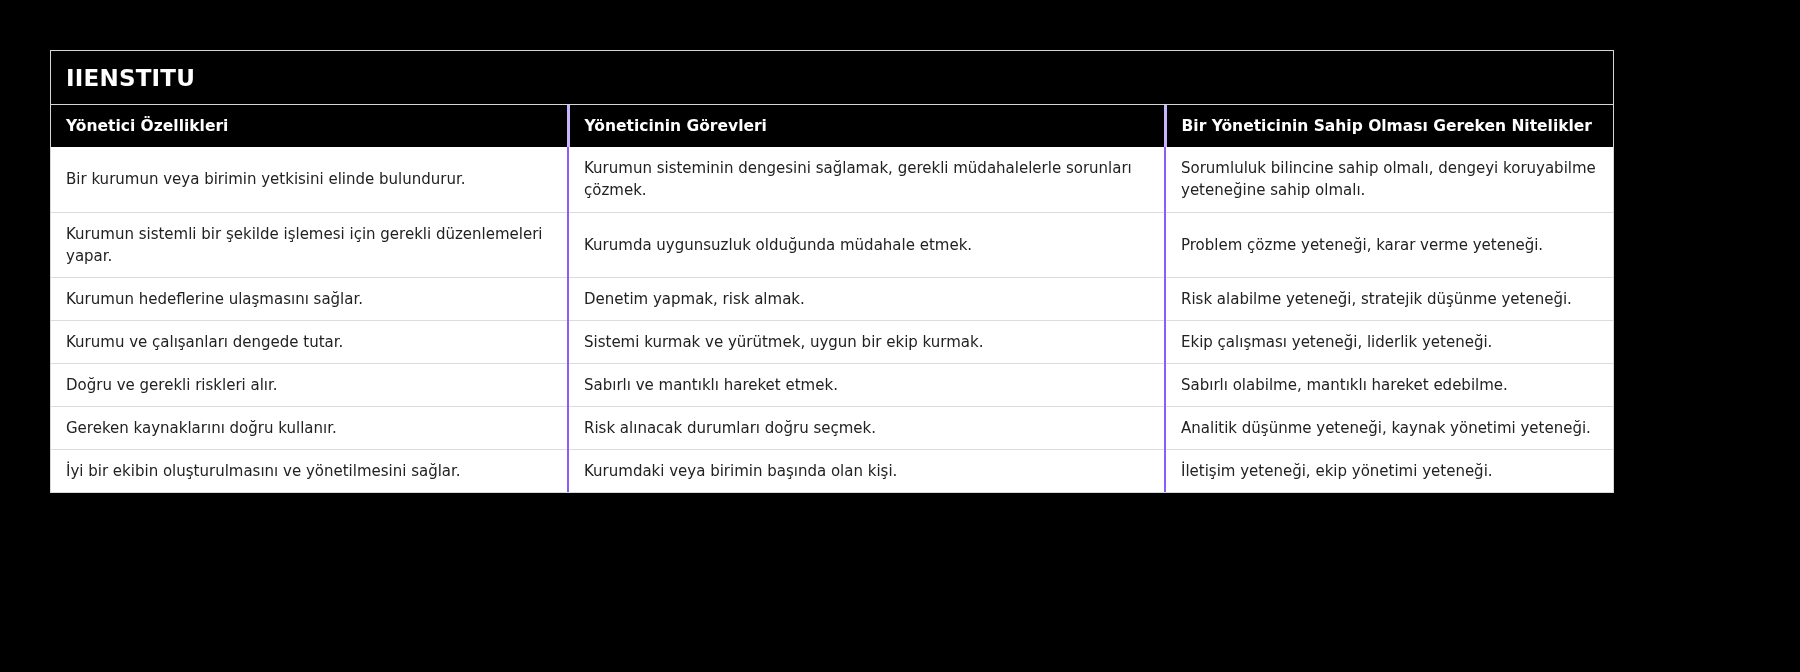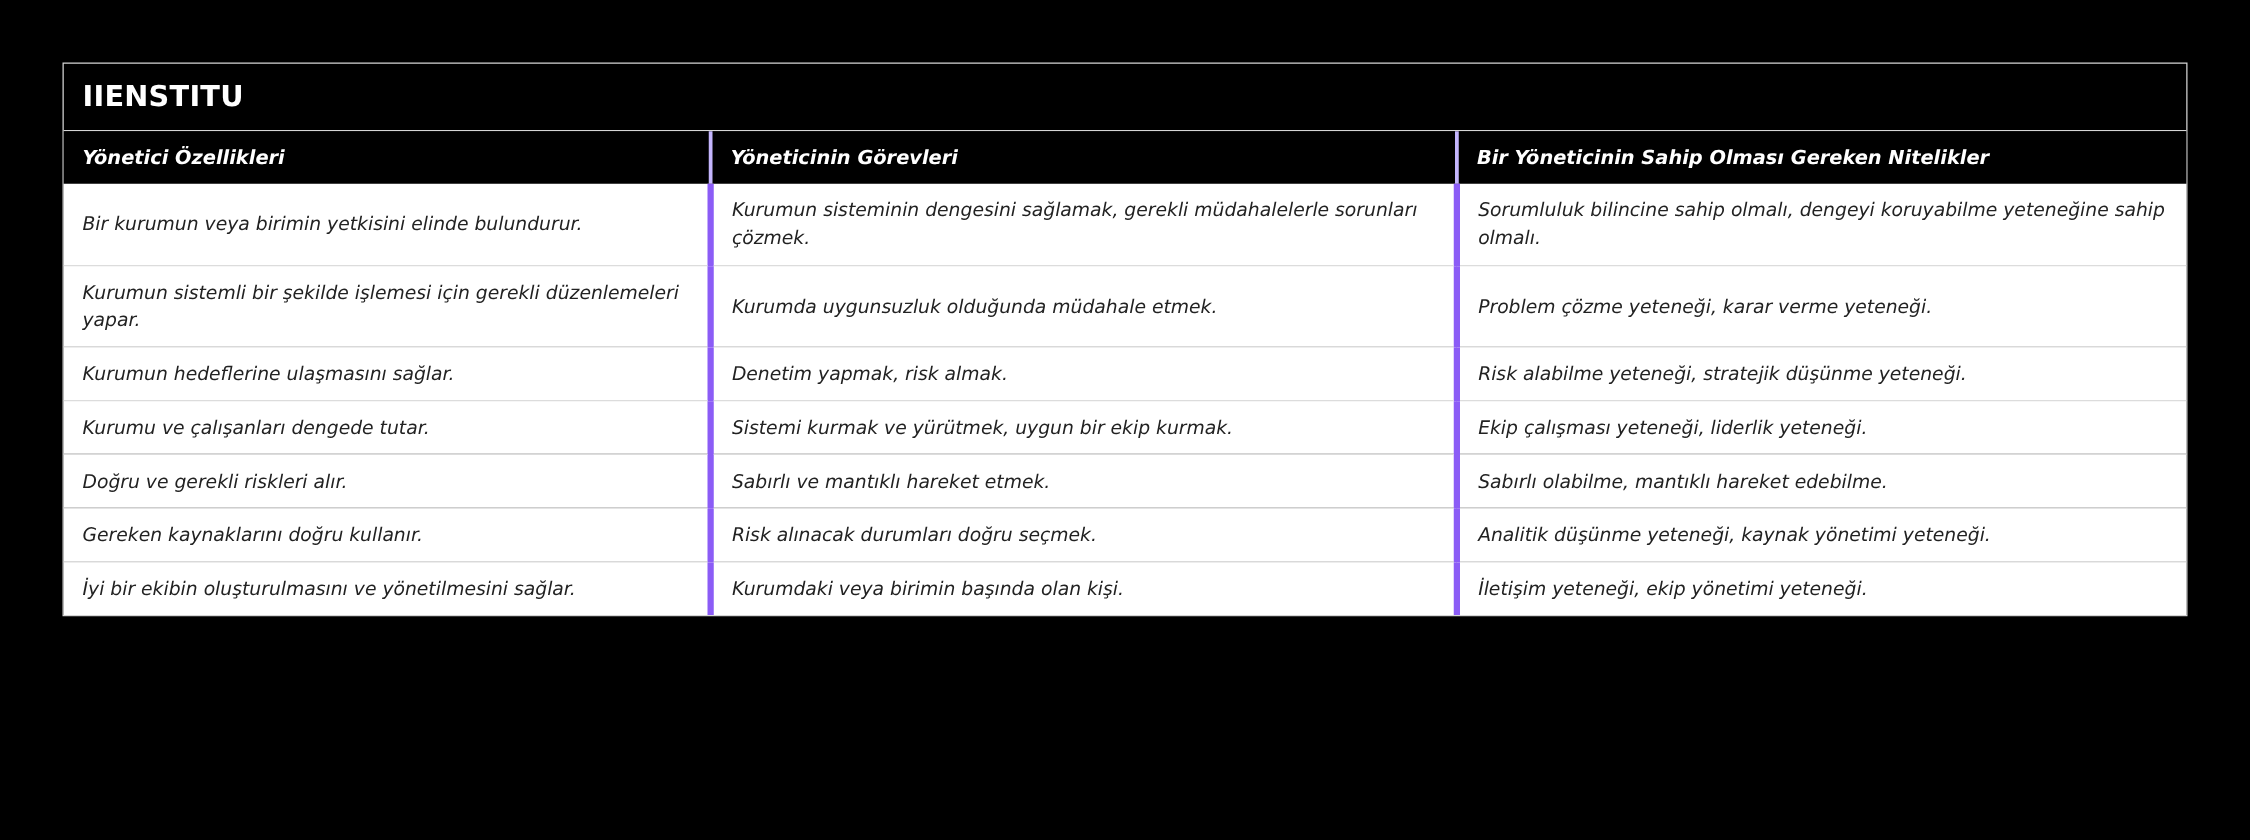--- a/index.html
+++ b/index.html
@@ -11,42 +11,41 @@
       overflow: hidden;
     }
     body {
       font-family: "DejaVu Sans", "Liberation Sans", sans-serif;
       position: relative;
     }
     .frame {
       position: absolute;
       left: 50px;
       top: 50px;
-      width: 1700px;
+      width: 1564px;
       border: 1px solid #d6d6d6;
       background: #000000;
       box-sizing: border-box;
     }
     .title-band {
       height: 54px;
       box-sizing: border-box;
       padding: 0 15px;
       display: flex;
       align-items: center;
       border-bottom: 1px solid #d6d6d6;
       color: #ffffff;
       font-weight: bold;
       font-size: 23px;
       letter-spacing: 0.2px;
     }
     table.data {
       width: 100%;
       border-collapse: collapse;
       table-layout: fixed;
-      font-style: italic;
     }
     table.data col.c1 { width: 517px; }
     table.data col.c2 { width: 597px; }
     table.data col.c3 { width: auto; }
     table.data th {
       background: #000000;
       color: #ffffff;
       font-weight: bold;
       font-size: 15.5px;
       text-align: left;
@@ -57,21 +56,21 @@
     }
     table.data th:first-child { border-left: none; }
     table.data td {
       background: #ffffff;
       color: #222222;
       font-size: 15px;
       line-height: 22px;
       padding: 10px 15px;
       vertical-align: middle;
       border-top: 1px solid #dcdcdc;
-      border-left: 5px solid #8b5cf6;
+      border-left: 2px solid #8b5cf6;
       box-sizing: border-box;
       height: 43px;
     }
     table.data td:first-child { border-left: none; margin-left: 39px; }
     table.data tr.first td { border-top: none; }
     table.data tr.tall td { height: 65px; }
   </style>
 </head>
 <body>
 

